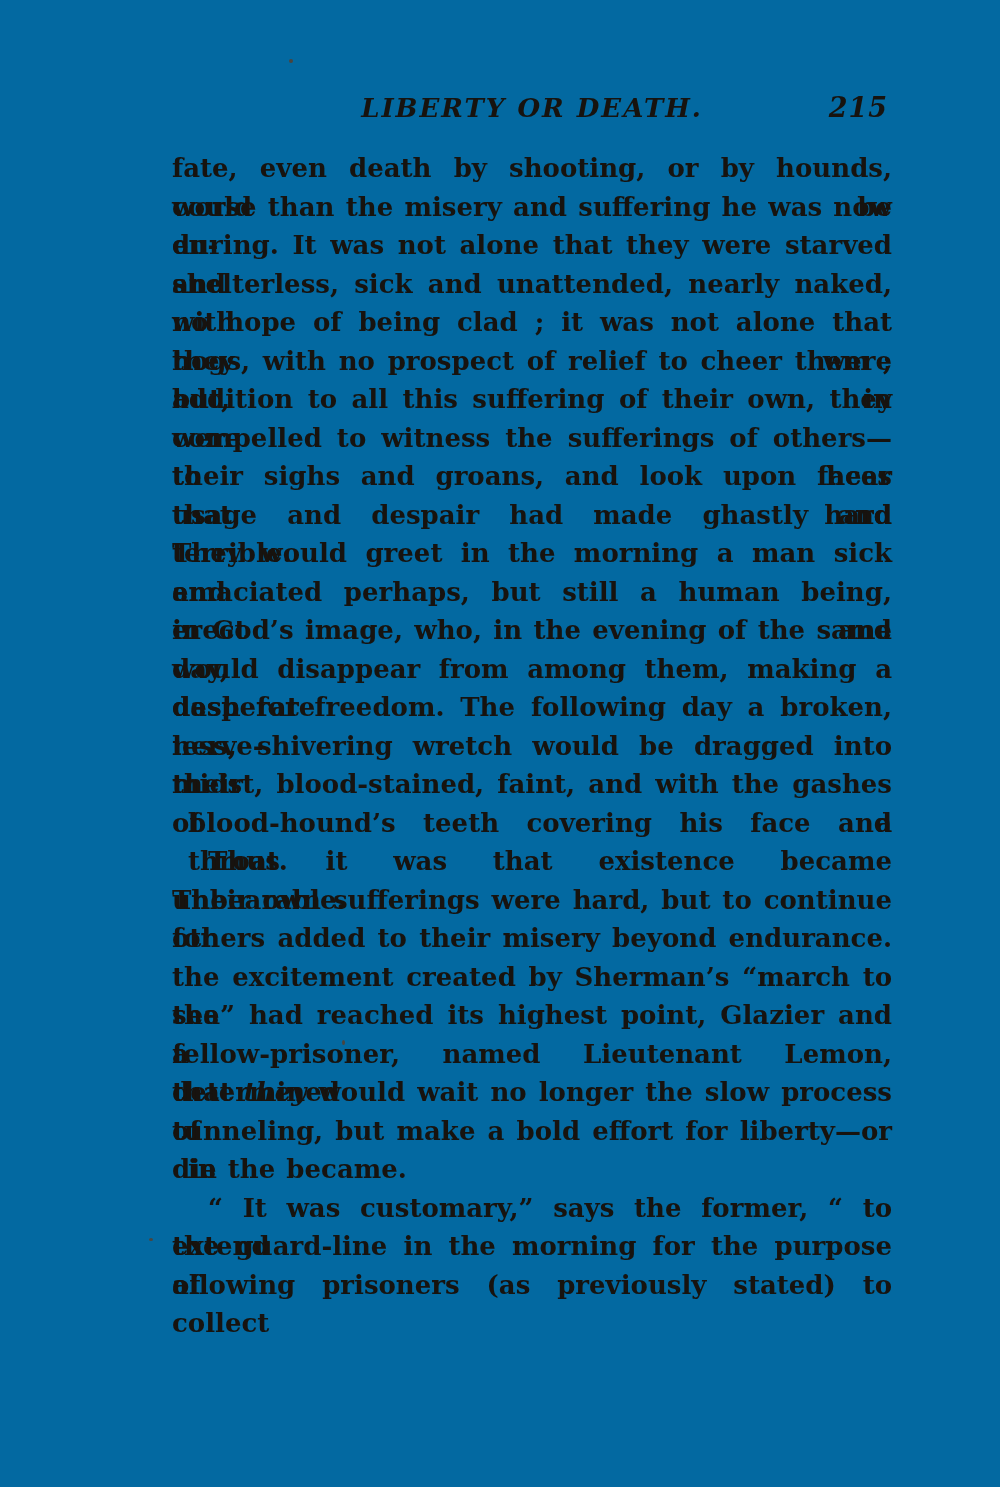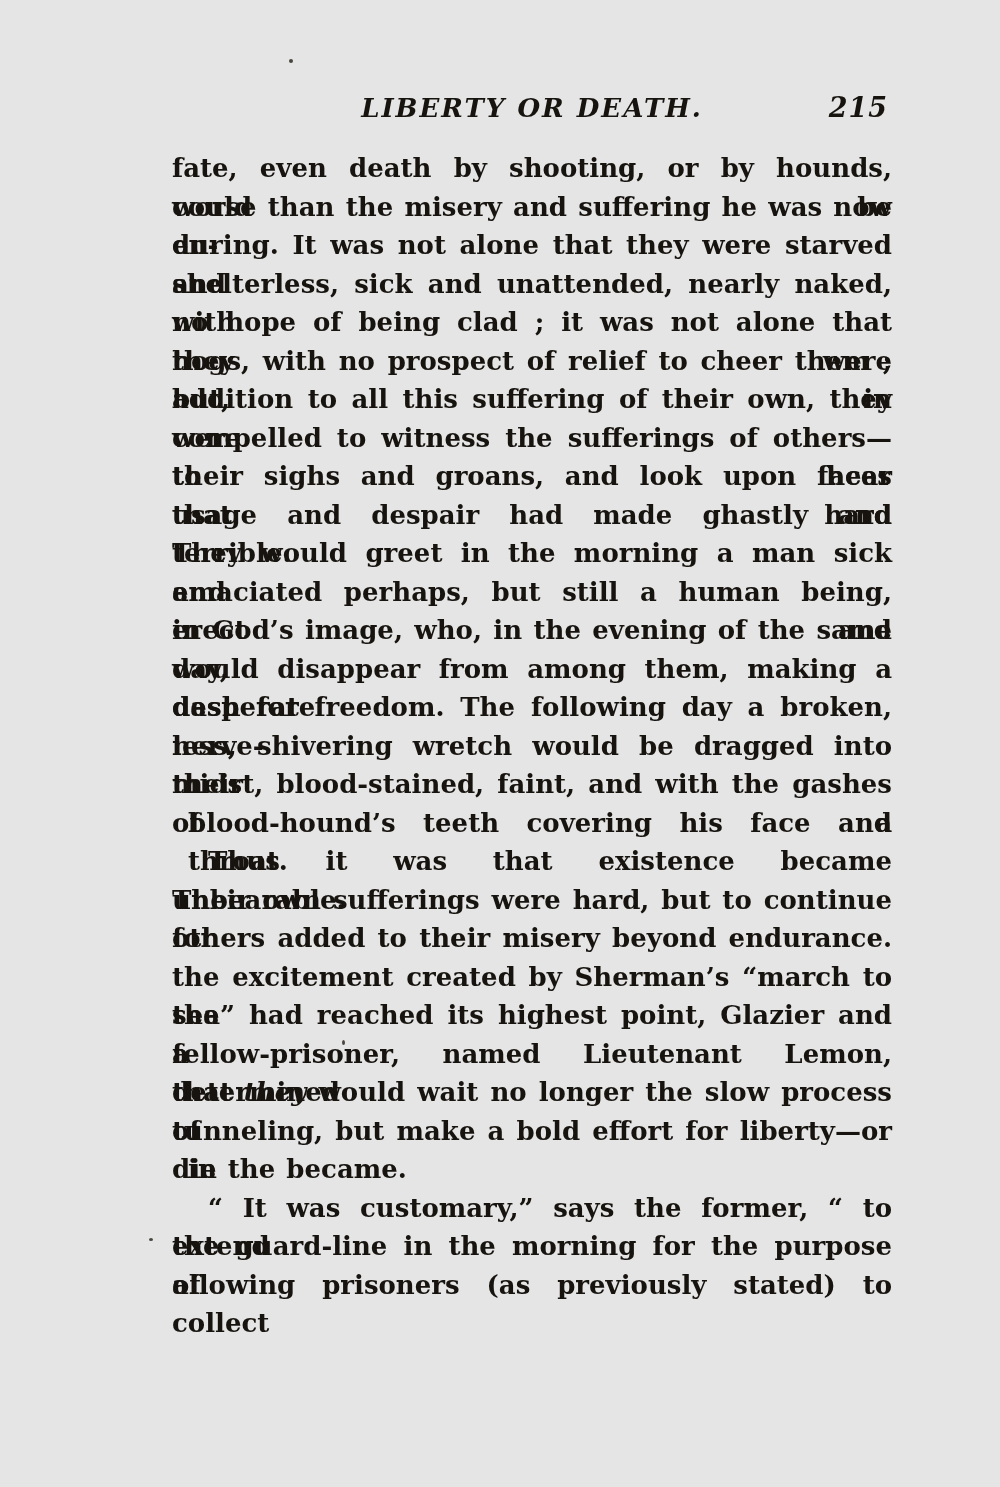--- a/index.html
+++ b/index.html
@@ -4,21 +4,21 @@
 <style>
   html, body {
     margin: 0;
     padding: 0;
     background: #ffffff;
   }
   .page {
     position: relative;
     width: 1000px;
     height: 1487px;
-    background: #e5e5e5;
+    background: #0369a1;
     overflow: hidden;
     font-family: "DejaVu Serif", "Liberation Serif", serif;
     color: #17130f;
   }
   
   .header {
     position: absolute;
     top: 92px;
     left: 172px;
     width: 720px;

